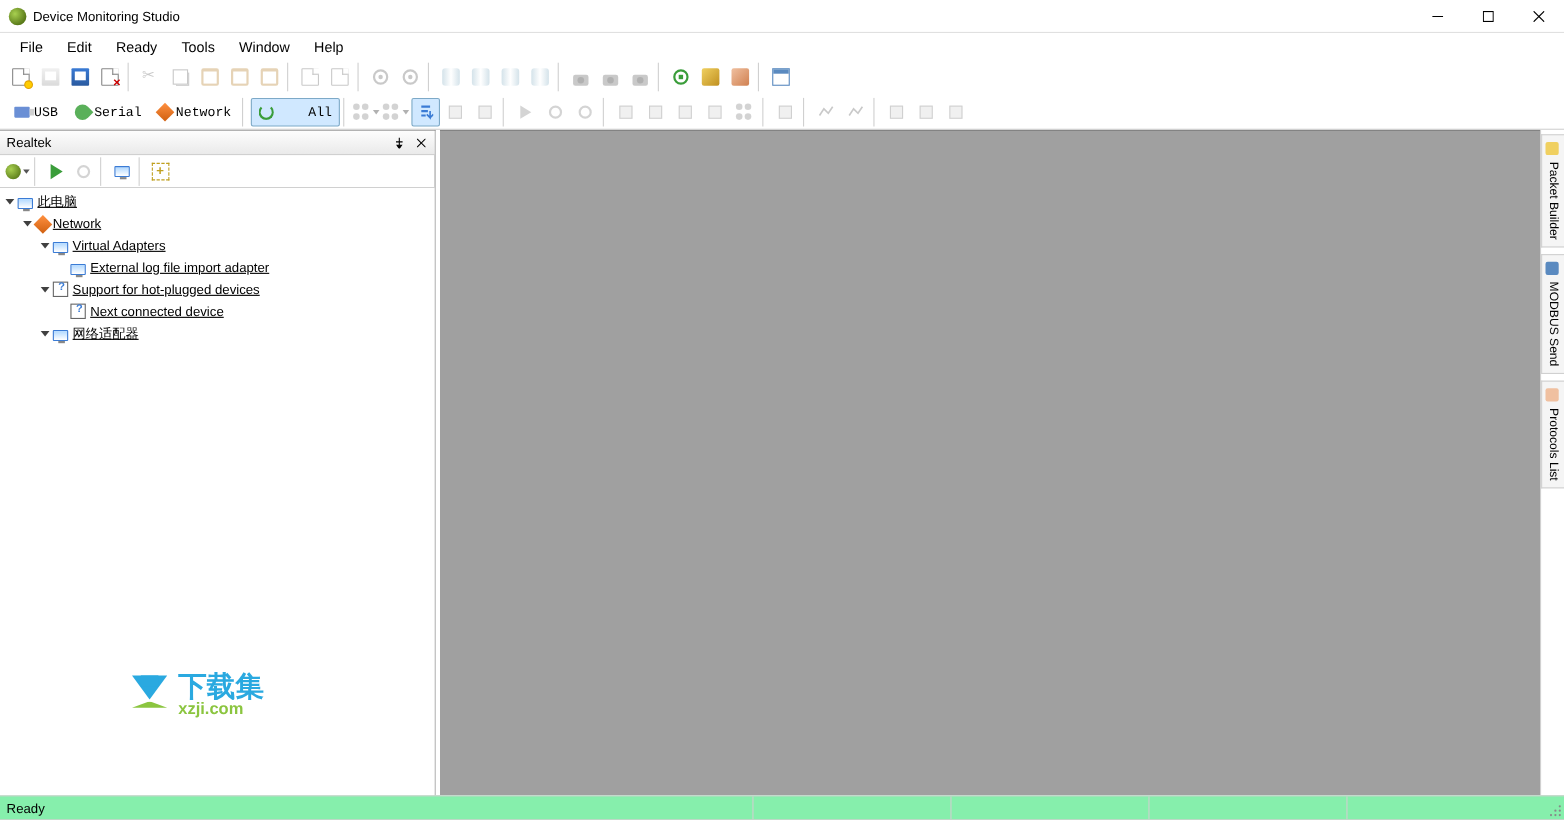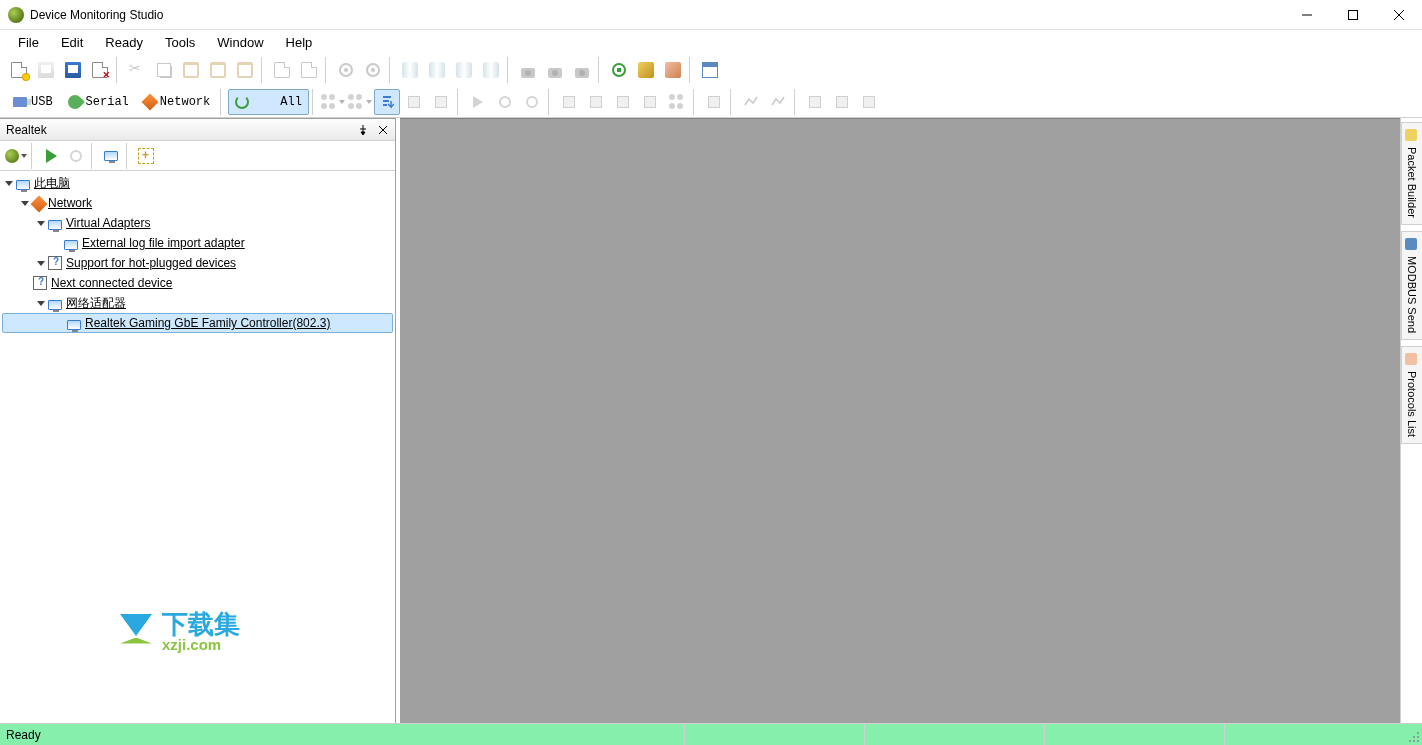--- a/index.html
+++ b/index.html
@@ -411,34 +411,30 @@
         <div class="node-icon ni-computer"></div>
         <span class="node-label">External log file import adapter</span>
       </div>
       <div class="tree-node" style="padding-left:34px">
         <div class="tw">
             <div class="twisty open"></div>
           </div>
         <div class="node-icon ni-unknown"></div>
         <span class="node-label">Support for hot-plugged devices</span>
       </div>
-      <div class="tree-node" style="padding-left:33px">
+      <div class="tree-node" style="padding-left:64px">
         <div class="node-icon ni-unknown"></div>
         <span class="node-label">Next connected device</span>
       </div>
       <div class="tree-node" style="padding-left:34px">
         <div class="tw">
             <div class="twisty open"></div>
           </div>
         <div class="node-icon ni-computer"></div>
         <span class="node-label">网络适配器</span>
-      </div>
-      <div class="tree-node selected" style="padding-left:64px;margin:0 2px">
-        <div class="node-icon ni-computer"></div>
-        <span class="node-label">Realtek Gaming GbE Family Controller(802.3)</span>
       </div>
 
       <div class="watermark">
         <div style="position:relative;width:36px;height:36px">
           <div class="arrow"></div>
           <div class="under"></div>
         </div>
         <div>
           <div class="txt1">下载集</div>
           <div class="txt2">xzji.com</div>

